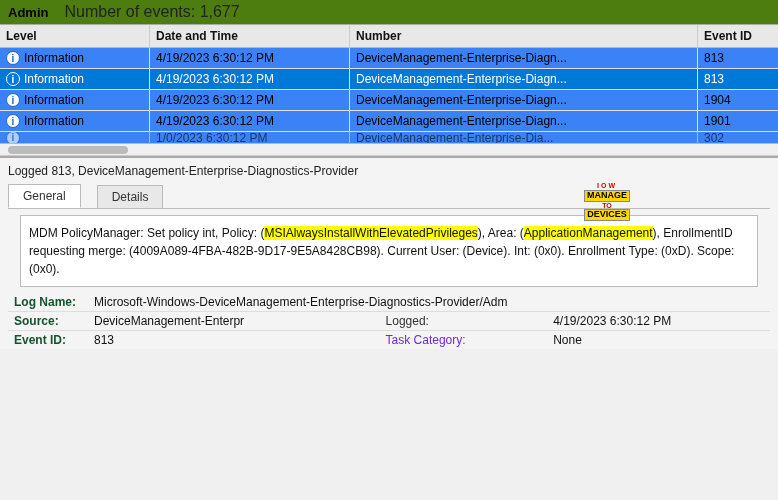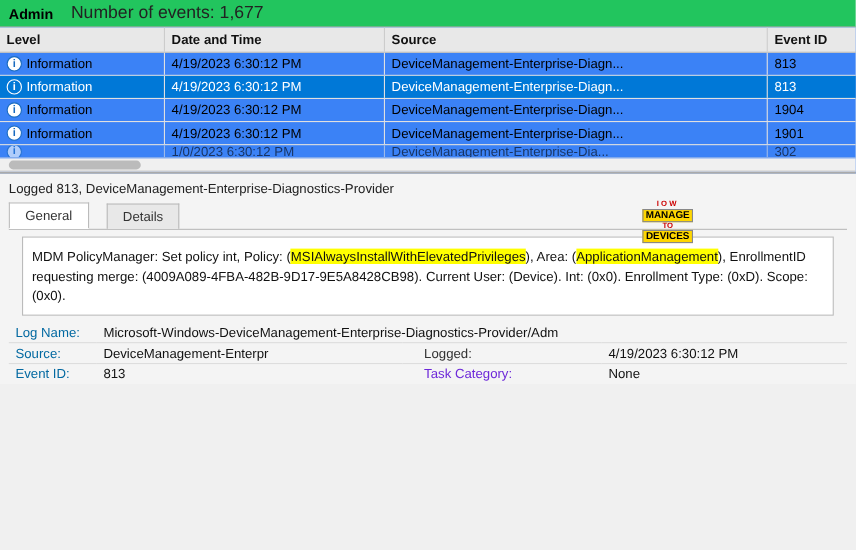--- a/index.html
+++ b/index.html
@@ -6,21 +6,21 @@
     body {
       font-family: 'Segoe UI', Tahoma, Geneva, Verdana, sans-serif;
       font-size: 12px;
       background: #f0f0f0;
       width: 778px;
       height: 500px;
       overflow: hidden;
     }
 
     .top-bar {
-      background: #22c55e;
+      background: #4d7c0f;
       padding: 3px 8px;
       display: flex;
       align-items: center;
       gap: 16px;
       border-bottom: 1px solid #aaa;
     }
     .top-bar-admin {
       font-weight: bold;
       font-size: 13px;
     }
@@ -194,42 +194,42 @@
       border-collapse: collapse;
       font-size: 12px;
       background: #f4f4f4;
     }
     .meta-table td {
       padding: 2px 6px;
       color: #111;
       vertical-align: top;
     }
     .meta-table td:first-child {
-      font-weight: normal;
-      color: #0369a1;
+      font-weight: bold;
+      color: #14532d;
       white-space: nowrap;
       width: 80px;
     }
     .meta-row-border td {
       border-top: 1px solid #ddd;
     }
   </style>
 </head>
 <body>
 
 <div class="top-bar">
   <span class="top-bar-admin">Admin</span>
   <span class="top-bar-events">Number of events: 1,677</span>
 </div>
 
 <div class="table-section">
   <div class="table-header">
     <div class="table-header-cell">Level</div>
     <div class="table-header-cell">Date and Time</div>
-    <div class="table-header-cell">Source</div>
+    <div class="table-header-cell">Number</div>
     <div class="table-header-cell">Event ID</div>
   </div>
 
   <div class="table-row">
     <div class="table-cell">
       <span class="info-icon">i</span>
       <span>Information</span>
     </div>
     <div class="table-cell">4/19/2023 6:30:12 PM</div>
     <div class="table-cell">DeviceManagement-Enterprise-Diagn...</div>

